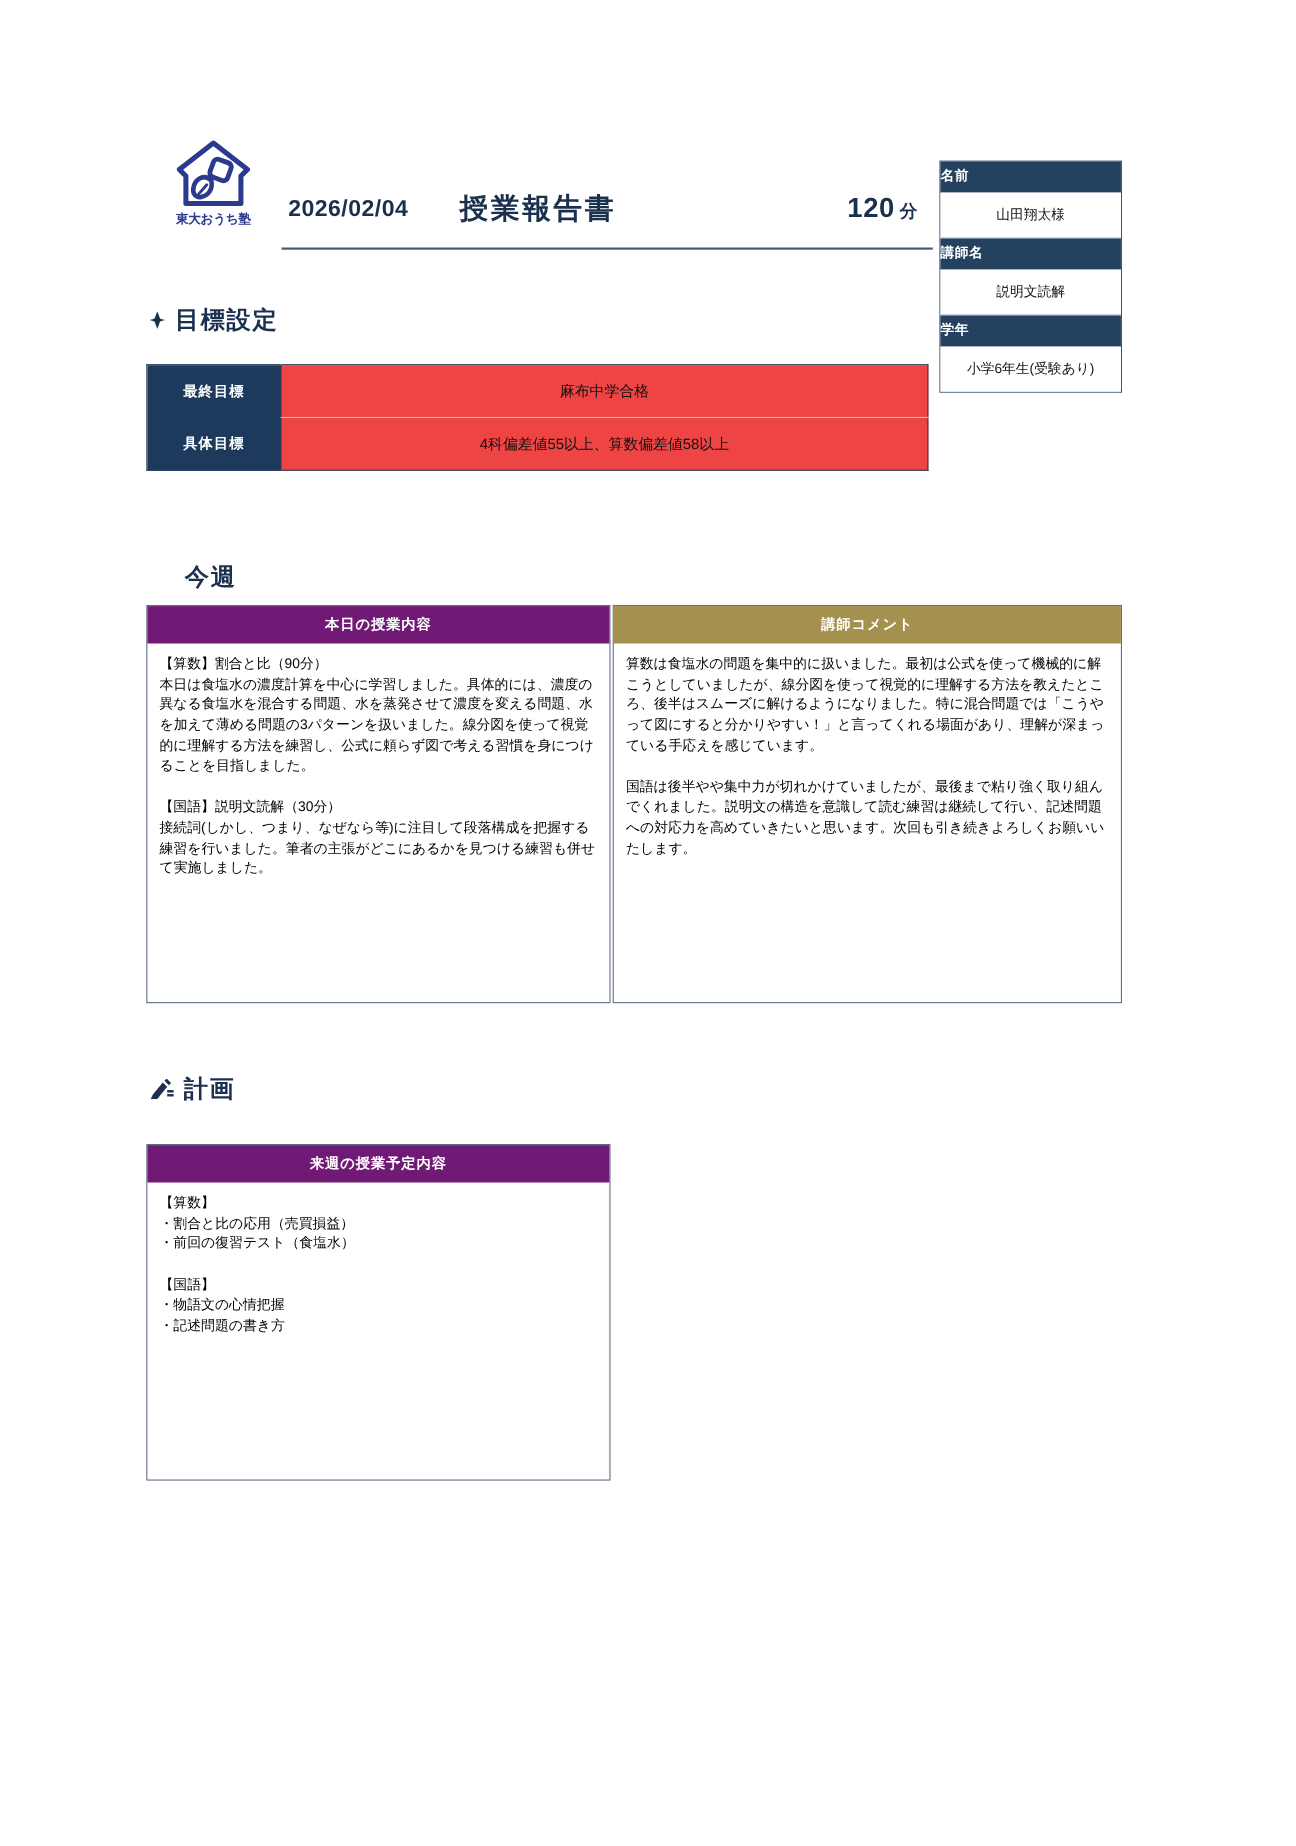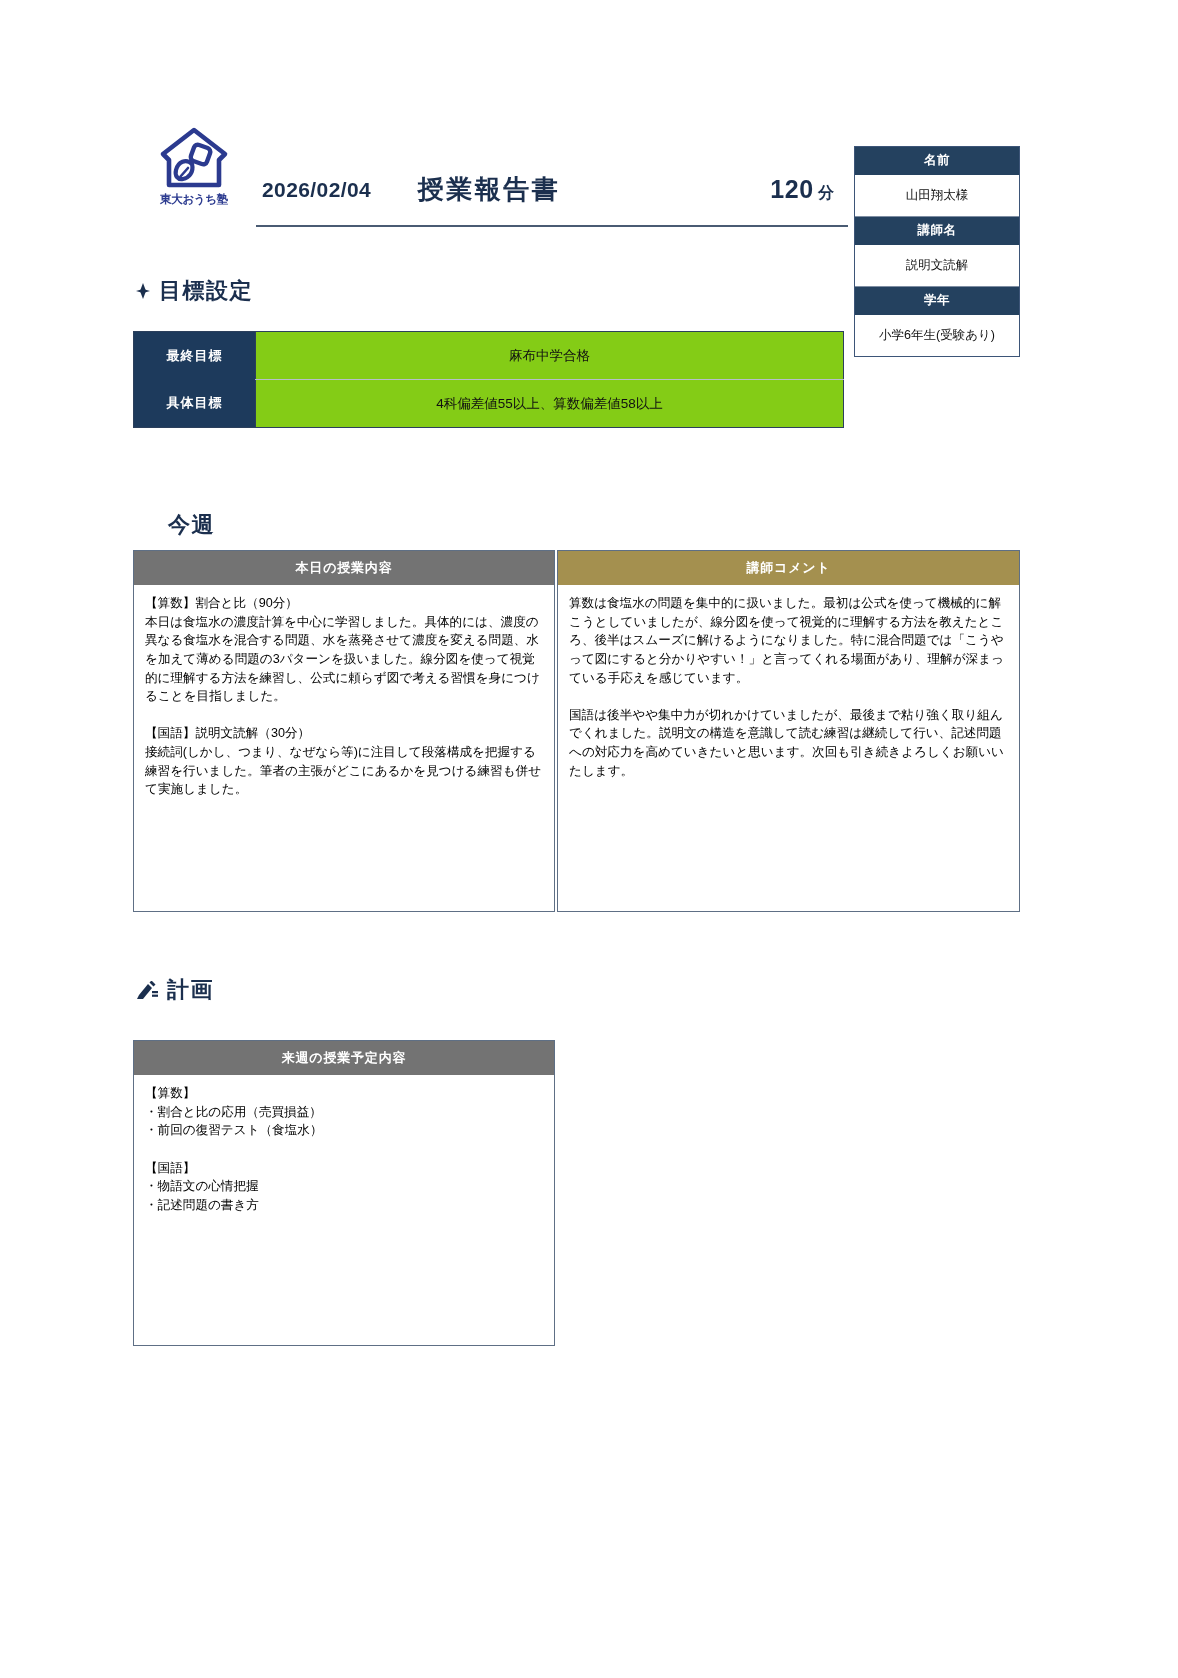--- a/index.html
+++ b/index.html
@@ -85,21 +85,21 @@
     position: absolute;
     left: 854px; top: 146px;
     width: 166px;
     border: 1px solid #3d5578;
   }
   .info-head {
     background: #24415f;
     color: #ffffff;
     font-size: 12.5px;
     font-weight: bold;
-    text-align: center;
+    text-align: left;
     padding: 5px 0 5px 0;
     letter-spacing: 0.5px;
     border-bottom: 1px solid #24415f;
   }
   .info-cell {
     background: #ffffff;
     color: #111;
     font-size: 12.5px;
     text-align: center;
     padding: 12px 4px 12px 4px;
@@ -143,21 +143,21 @@
     width: 122px;
     background: #1d3a5c;
     color: #ffffff;
     font-size: 13px;
     font-weight: bold;
     text-align: center;
     height: 48px;
     letter-spacing: 1px;
   }
   .goal-value {
-    background: #84cc16;
+    background: #ef4444;
     color: #111;
     font-size: 13.5px;
     text-align: center;
     height: 48px;
     border-left: 1px solid #2b3f5c;
     border-bottom: 1px solid #b7bfcb;
   }
   .goal-value.last { border-bottom: none; }
 
   
@@ -168,21 +168,21 @@
   }
   .panel-head {
     height: 34px;
     line-height: 34px;
     text-align: center;
     color: #ffffff;
     font-size: 13px;
     font-weight: bold;
     letter-spacing: 0.8px;
   }
-  .panel-head.blue { background: #737373; }
+  .panel-head.blue { background: #701a75; }
   .panel-head.gold { background: #a4904f; }
   .panel-body {
     padding: 9px 11px 10px 11px;
     font-size: 12.6px;
     line-height: 1.48;
     color: #000;
     white-space: pre-wrap;
     word-break: break-all;
     overflow: hidden;
   }

